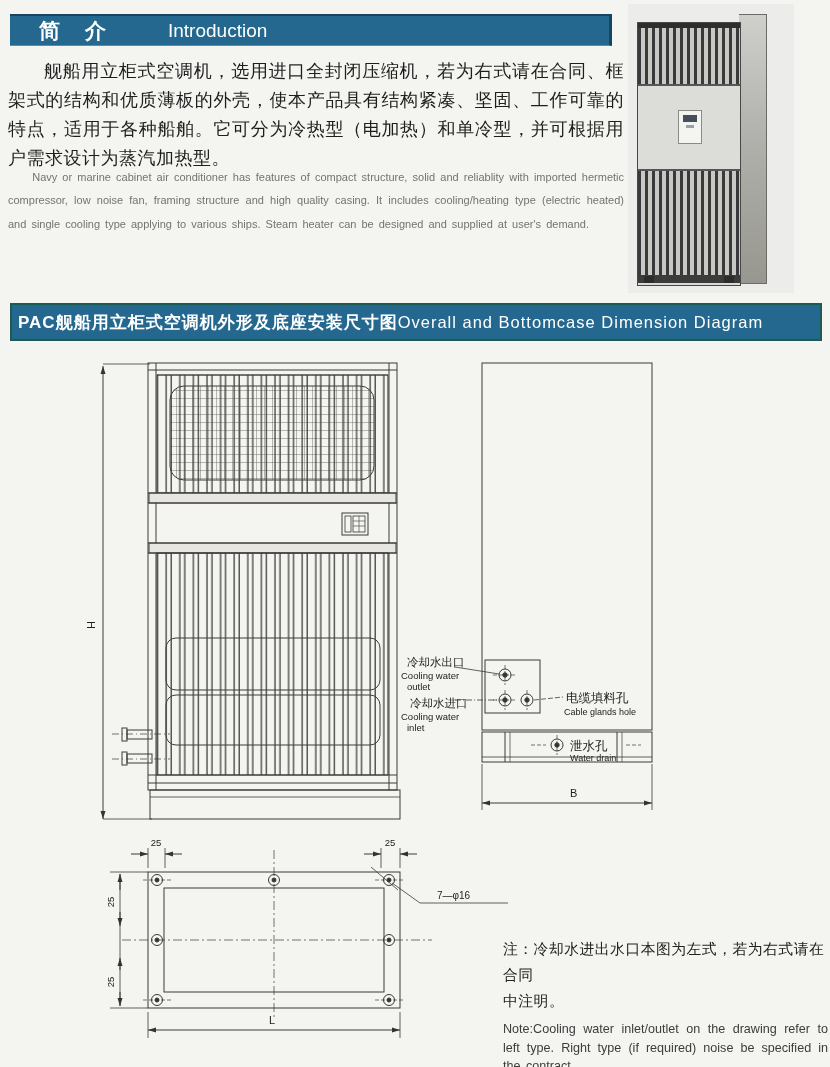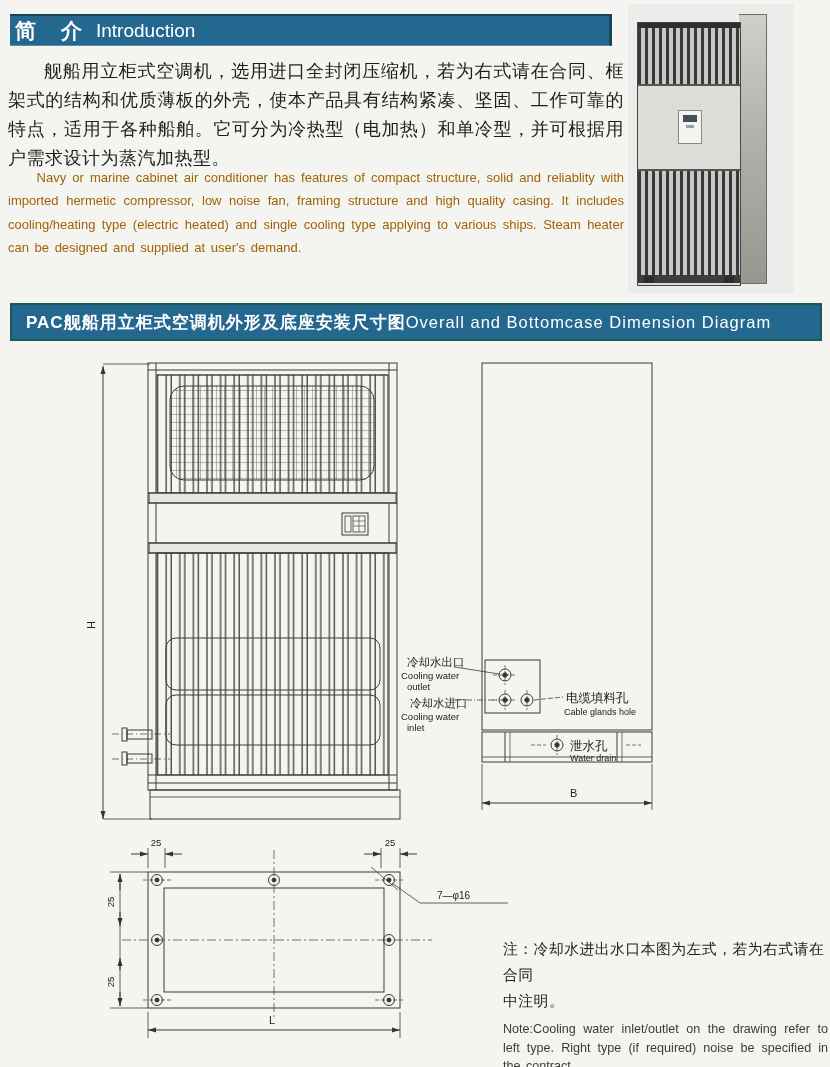--- a/index.html
+++ b/index.html
@@ -4,31 +4,31 @@
 <style>
   html,body{margin:0;padding:0;}
   body{width:830px;height:1067px;background:#e9eae6;font-family:"Liberation Sans",sans-serif;}
   .page{position:relative;width:830px;height:1067px;background:#f4f5f0;overflow:hidden;}
   .abs{position:absolute;}
 
   
   .bar{position:absolute;background:#24688f;color:#fff;display:flex;align-items:center;
        box-sizing:border-box;}
   .bar1{left:10px;top:14px;width:602px;height:32px;border-top:2px solid #17455f;
-        border-right:3px solid #17455f;border-bottom:1px solid #5d8ca6;padding-left:5px;}
+        border-right:3px solid #17455f;border-bottom:1px solid #5d8ca6;padding-left:29px;gap:48px;}
   .bar1 .zh{font-size:21px;font-weight:bold;letter-spacing:2px;}
   .bar1 .en{font-size:19px;margin-left:12px;font-weight:500;text-align:center;}
-  .bar2{left:10px;top:303px;width:812px;height:38px;border:2px solid #1c5a54;padding-left:14px;}
+  .bar2{left:10px;top:303px;width:812px;height:38px;border:2px solid #1c5a54;padding-left:6px;}
   .bar2 .zh{font-size:17px;font-weight:bold;letter-spacing:1px;}
   .bar2 .en{font-size:16.5px;margin-left:0;font-weight:500;letter-spacing:1px;}
 
   
   .p-zh{left:8px;top:57px;width:616px;font-size:18px;line-height:29px;color:#1e1e1e;
         text-align:justify;text-indent:2em;letter-spacing:0.5px;}
-  .p-en{left:8px;top:166px;width:616px;font-size:13px;line-height:23.4px;color:#a16207;
+  .p-en{left:8px;top:166px;width:616px;font-size:11px;line-height:23.4px;color:#737373;
         text-align:justify;text-indent:2.2em;word-spacing:2px;}
 
   
   .photo{left:628px;top:4px;width:166px;height:289px;background:#ecedeb;}
   .cab-side{position:absolute;left:111px;top:10px;width:27px;height:268px;
             background:linear-gradient(180deg,#cfcfcb 0%,#b4b4b0 40%,#97978f 100%);
             border:1px solid #6b6b67;border-left:none;}
   .cab-front{position:absolute;left:9px;top:18px;width:102px;height:262px;
              background:#d9d9d5;border:1px solid #474745;}
   .cab-cap{height:5px;background:#2e2e2c;}

